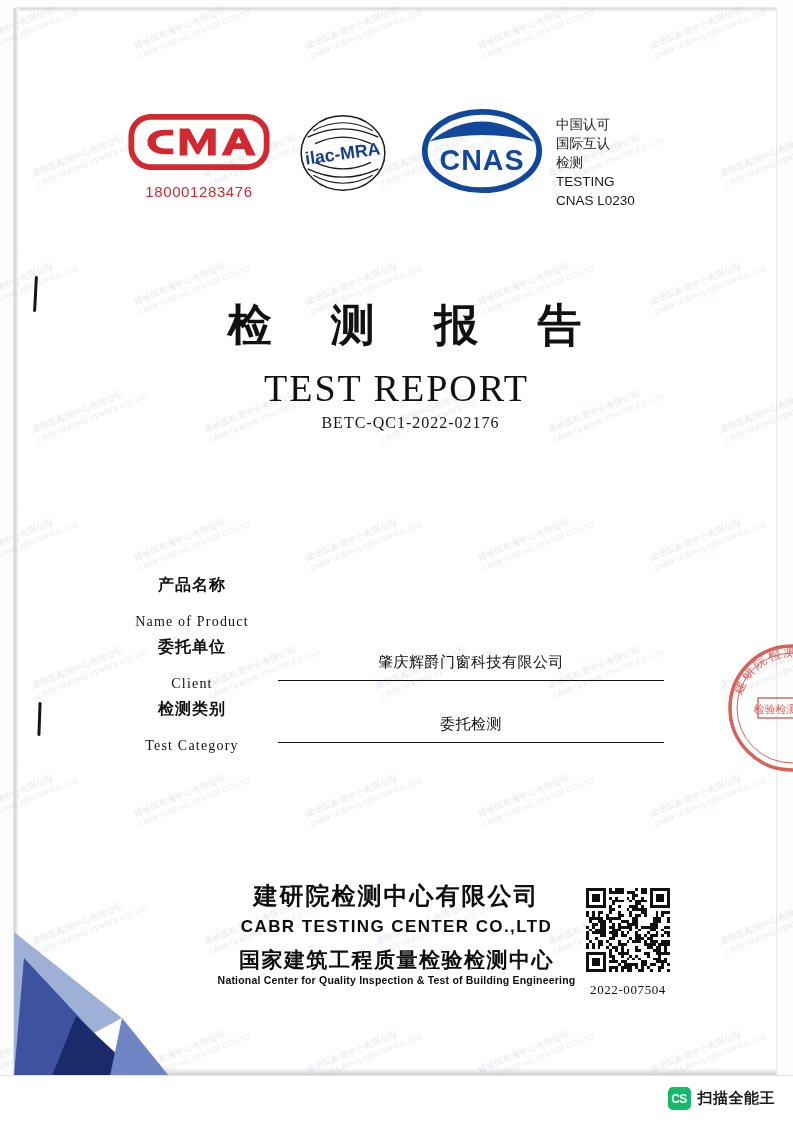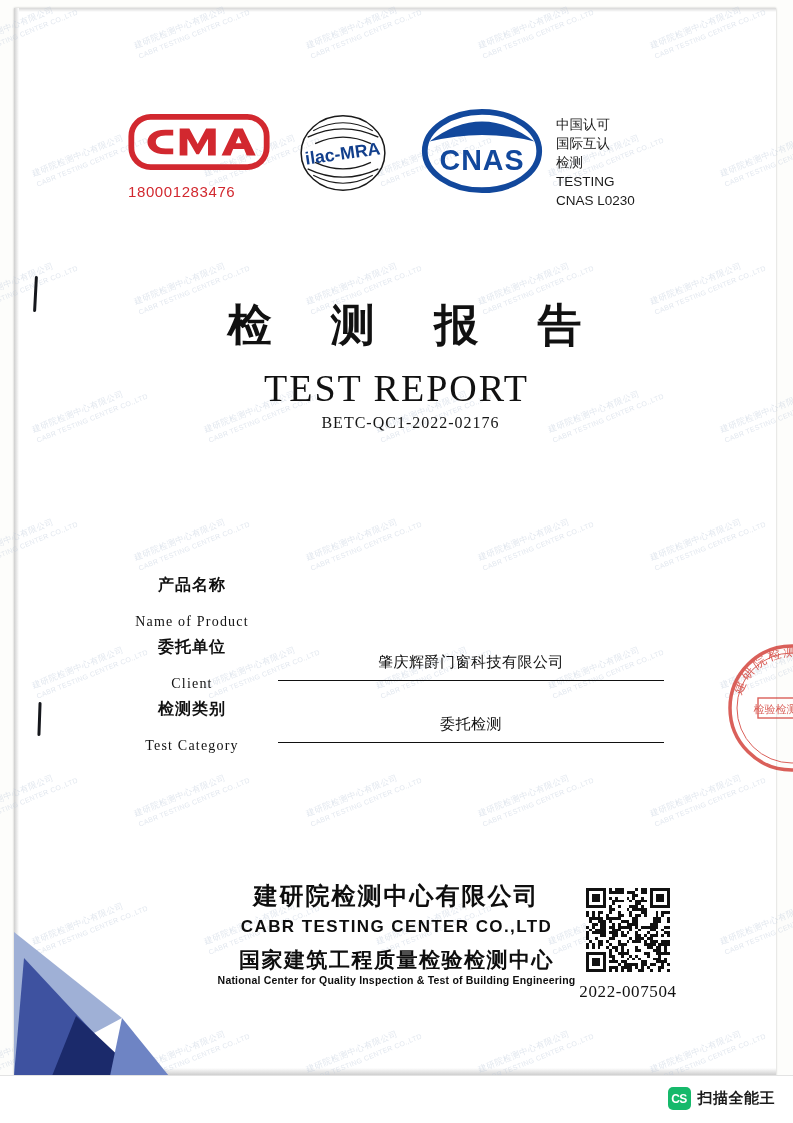--- a/index.html
+++ b/index.html
@@ -90,20 +90,21 @@
     left: 0;
     top: 8px;
     width: 142px;
   }
   .cma-mark {
     width: 142px;
     height: 58px;
   }
   .cma-num {
     margin-top: 8px;
+    text-align: center;
     color: #d2282f;
     font-size: 15px;
     letter-spacing: 0.6px;
     font-family: "Liberation Sans", sans-serif;
   }
   .ilac {
     position: absolute;
     left: 158px;
     top: 8px;
     width: 114px;
@@ -259,21 +260,21 @@
     width: 84px;
   }
   .qr {
     width: 84px;
     height: 84px;
     display: block;
   }
   .qr-code {
     margin-top: 10px;
     font-family: "Liberation Serif", serif;
-    font-size: 17px;
+    font-size: 13px;
     letter-spacing: 0.6px;
     color: #111;
     text-align: center;
     width: 104px;
     margin-left: -10px;
   }
 
   
   .deco {
     position: absolute;

